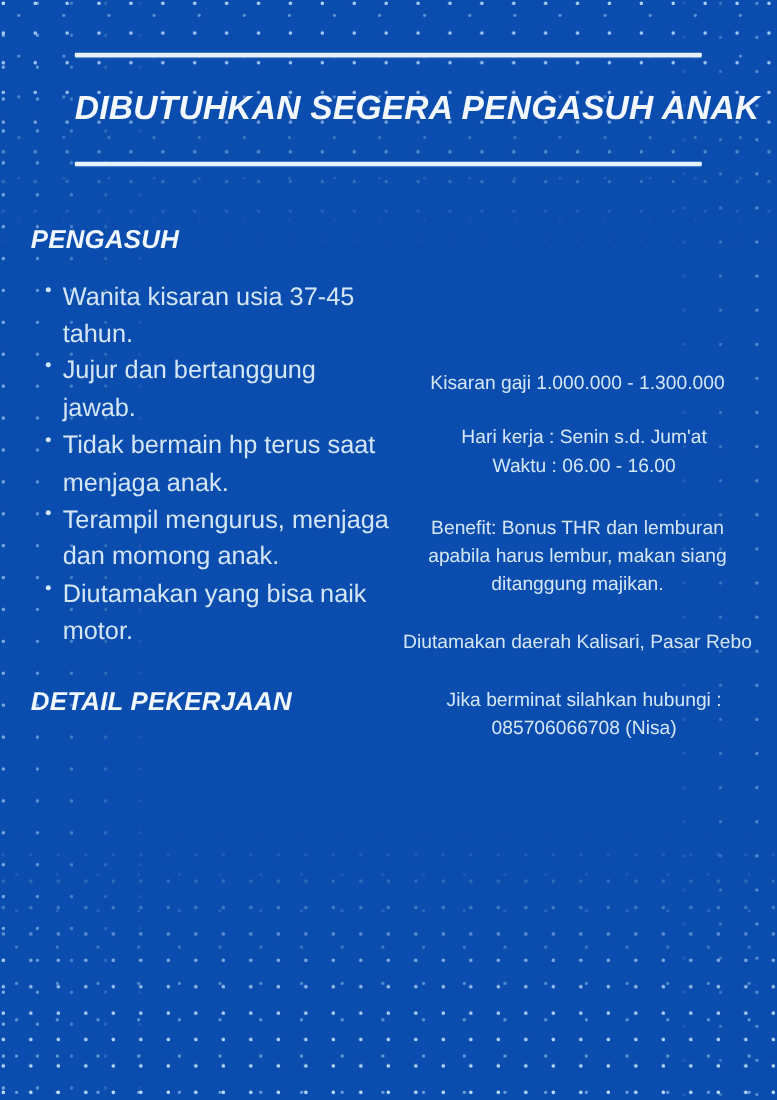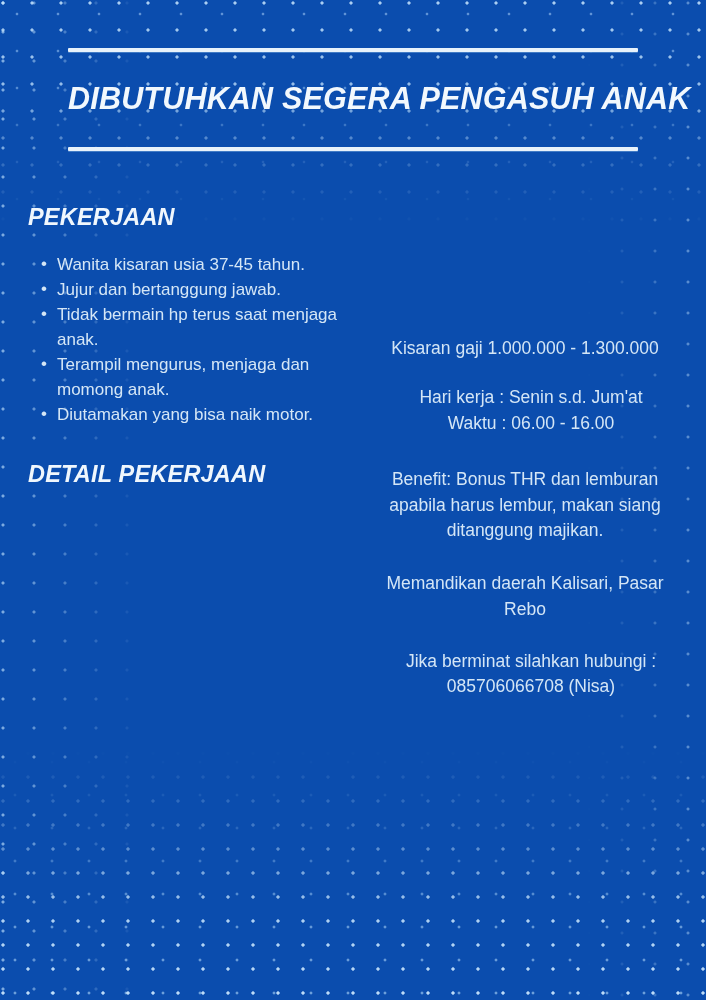--- a/index.html
+++ b/index.html
@@ -134,21 +134,21 @@
   #duties-heading { margin-top: 34px; margin-bottom: 13px; }
 
   ul.bullet-list {
     list-style: none;
     margin: 0;
     padding: 0;
   }
   ul.bullet-list > li {
     position: relative;
     padding-left: 29px;
-    font-size: 17px;
+    font-size: 23px;
     line-height: 1.47;
     color: #d4e6f6;
     margin-bottom: 0;
   }
   ul.bullet-list > li::before {
     content: "\2022";
     position: absolute;
     left: 13px;
     top: -0.5px;
     font-size: 17px;
@@ -179,21 +179,21 @@
   <div class="dots dots-right"></div>
 
   <div id="header">
     <div class="rule rule-top"></div>
     <div id="poster-title">DIBUTUHKAN SEGERA PENGASUH ANAK</div>
     <div class="rule rule-bottom"></div>
   </div>
 
   <div id="left-column">
 
-    <h2 id="criteria-heading" class="section-heading">PEKERJAAN</h2>
+    <h2 id="criteria-heading" class="section-heading">PENGASUH</h2>
 
     <ul class="bullet-list">
       <li>Wanita kisaran usia 37-45 tahun.</li>
       <li>Jujur dan bertanggung jawab.</li>
       <li>Tidak bermain hp terus saat menjaga anak.</li>
       <li>Terampil mengurus, menjaga dan momong anak.</li>
       <li>Diutamakan yang bisa naik motor.</li>
     </ul>
 
     <h2 id="duties-heading" class="section-heading">DETAIL PEKERJAAN</h2>
@@ -205,21 +205,21 @@
 
     <p id="salary-block" class="info-block">Kisaran gaji 1.000.000 - 1.300.000</p>
 
     <div id="schedule-block">
       <p class="info-block" style="margin:0;">Hari kerja : Senin s.d. Jum'at</p>
       <p class="info-block" style="margin:0;">Waktu : 06.00 - 16.00</p>
     </div>
 
     <p id="benefit-block" class="info-block">Benefit: Bonus THR dan lemburan apabila harus lembur, makan siang ditanggung majikan.</p>
 
-    <p id="location-block" class="info-block">Memandikan daerah Kalisari, Pasar Rebo</p>
+    <p id="location-block" class="info-block">Diutamakan daerah Kalisari, Pasar Rebo</p>
 
     <div id="contact-block">
       <p class="info-block" style="margin:0;">Jika berminat silahkan hubungi :</p>
       <p class="info-block" style="margin:0;">085706066708 (Nisa)</p>
     </div>
 
   </div>
 
 </div>
 

